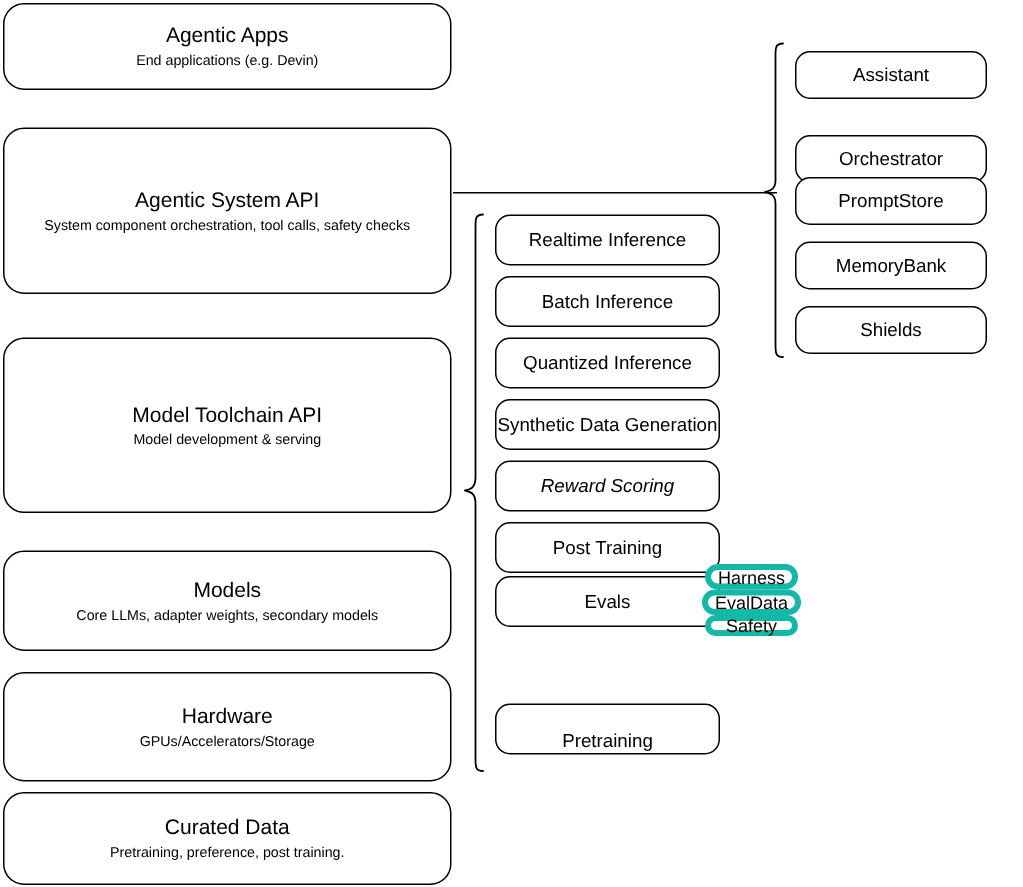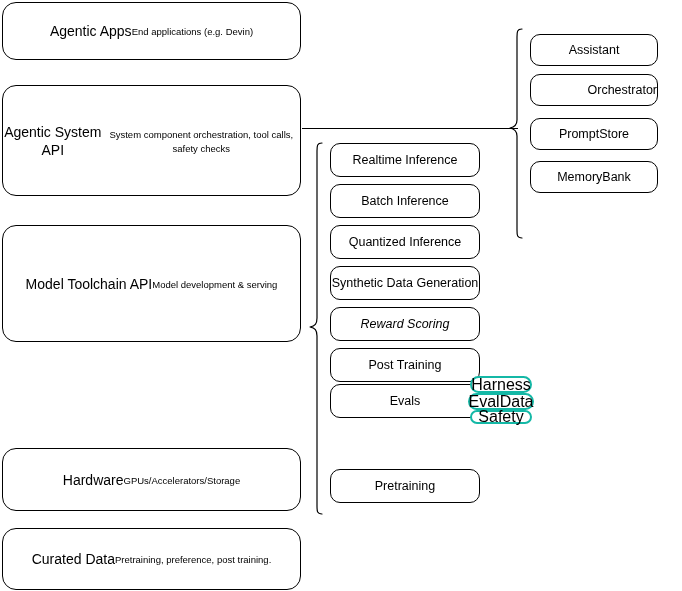--- a/index.html
+++ b/index.html
@@ -17,20 +17,21 @@
   }
 
   
   .box {
     position: absolute;
     box-sizing: border-box;
     border: 1px solid #000000;
     border-radius: 12px;
     background: #ffffff;
     display: flex;
+    flex-direction: column;
     align-items: center;
     justify-content: center;
     text-align: center;
     color: #000000;
   }
 
   
   .layer {
     left: 2px;
     width: 299px;
@@ -60,27 +61,27 @@
   .right-item {
     left: 530px;
     width: 128px;
     height: 32px;
   }
 
   
   .badge {
     position: absolute;
     box-sizing: border-box;
-    border: 2px solid #14b8a6;
+    border: 4px solid #14b8a6;
     background: #ffffff;
     border-radius: 999px;
     display: flex;
     align-items: center;
     justify-content: center;
-    font-size: 16px;
+    font-size: 12px;
     line-height: 14px;
     color: #000000;
     z-index: 5;
   }
 
   
   .connector {
     position: absolute;
     background: #000000;
     height: 1px;
@@ -112,22 +113,26 @@
   <div class="box layer" style="top:85px; height:111px;">
     <div class="title">Agentic System API</div>
     <div class="subtitle">System component orchestration, tool calls, safety checks</div>
   </div>
 
   <div class="box layer" style="top:225px; height:117px;">
     <div class="title">Model Toolchain API</div>
     <div class="subtitle">Model development &amp; serving</div>
   </div>
 
-
-  <div class="box layer" style="top:448px; height:63px;">
+  <div class="box layer" style="top:367px; height:67px;">
+    <div class="title">Models</div>
+    <div class="subtitle">Core LLMs, adapter weights, secondary models</div>
+  </div>
+
+  <div class="box layer" style="top:448px; height:73px;">
     <div class="title">Hardware</div>
     <div class="subtitle">GPUs/Accelerators/Storage</div>
   </div>
 
   <div class="box layer" style="top:528px; height:62px;">
     <div class="title">Curated Data</div>
     <div class="subtitle">Pretraining, preference, post training.</div>
   </div>
 
   <div class="connector" style="left:302px; top:128px; width:216px;"></div>
@@ -166,40 +171,43 @@
   </div>
   <div class="box item mid-item" style="top:307px;font-style:italic;">
     <span>Reward Scoring</span>
   </div>
   <div class="box item mid-item" style="top:348px;">
     <span>Post Training</span>
   </div>
   <div class="box item mid-item" style="top:384px;">
     <span>Evals</span>
   </div>
-  <div class="box item mid-item" style="top:469px;">
+  <div class="box item mid-item" style="top:469px;justify-content:flex-end;">
     <span>Pretraining</span>
   </div>
 
   <div class="badge" style="left:470px; top:376px; width:62px; height:17px;">
     <span>Harness</span>
   </div>
   <div class="badge" style="left:468px; top:393px; width:66px; height:17px;">
     <span>EvalData</span>
   </div>
   <div class="badge" style="left:470px; top:410px; width:62px; height:14px;">
     <span>Safety</span>
   </div>
 
   <div class="box item right-item" style="top:34px;">
     <span>Assistant</span>
   </div>
-  <div class="box item right-item" style="top:74px;justify-content:flex-end;">
+  <div class="box item right-item" style="top:90px;">
     <span>Orchestrator</span>
   </div>
   <div class="box item right-item" style="top:118px;">
     <span>PromptStore</span>
   </div>
   <div class="box item right-item" style="top:161px;">
     <span>MemoryBank</span>
   </div>
+  <div class="box item right-item" style="top:204px;">
+    <span>Shields</span>
+  </div>
 
 </div>
 
 </body></html>

